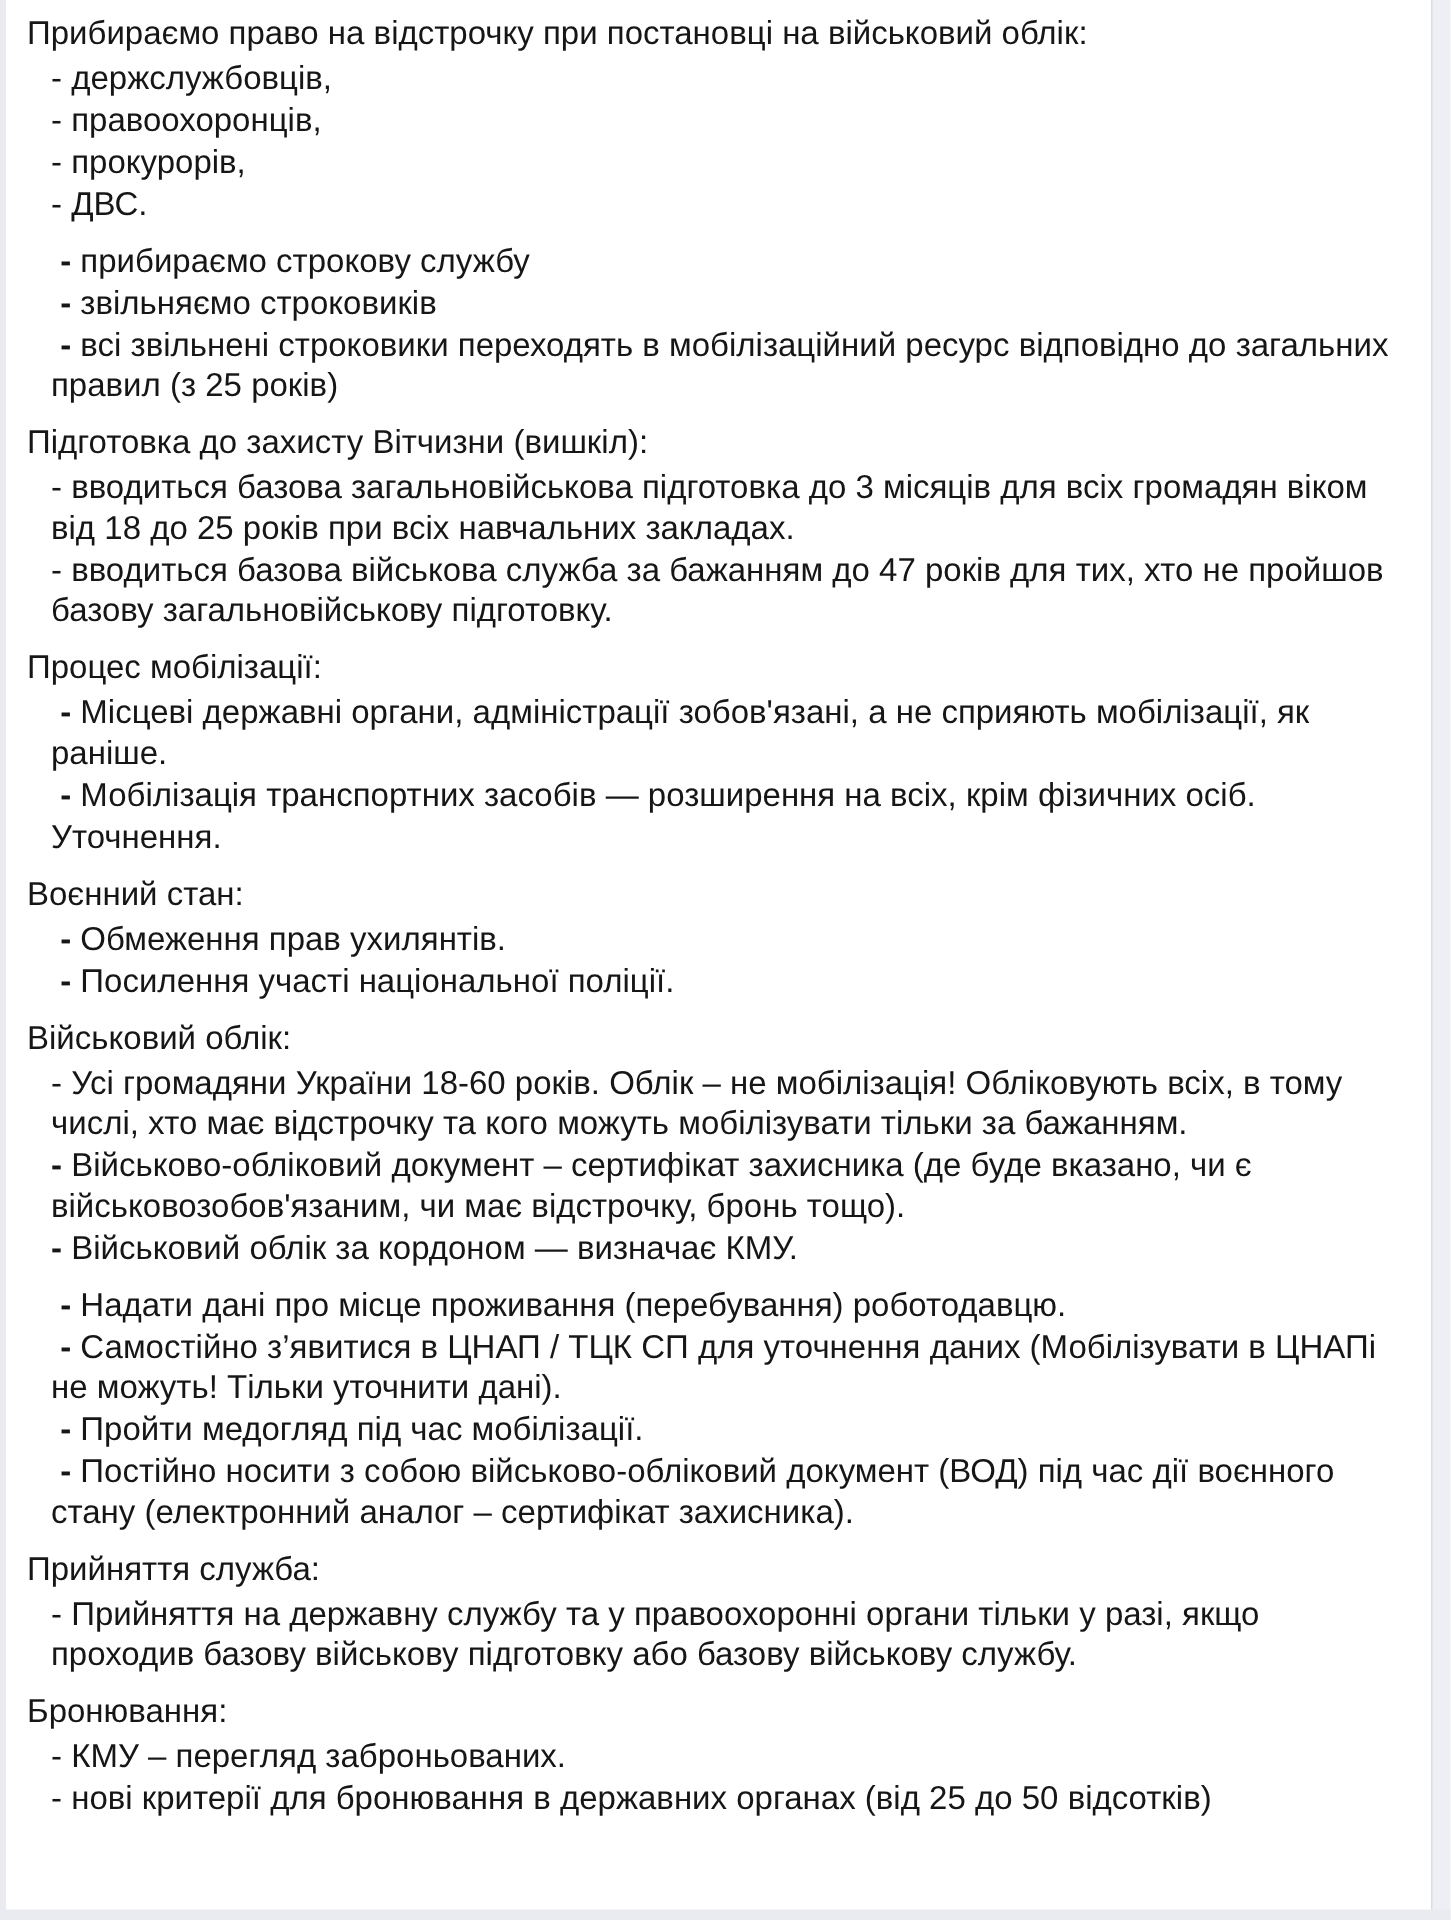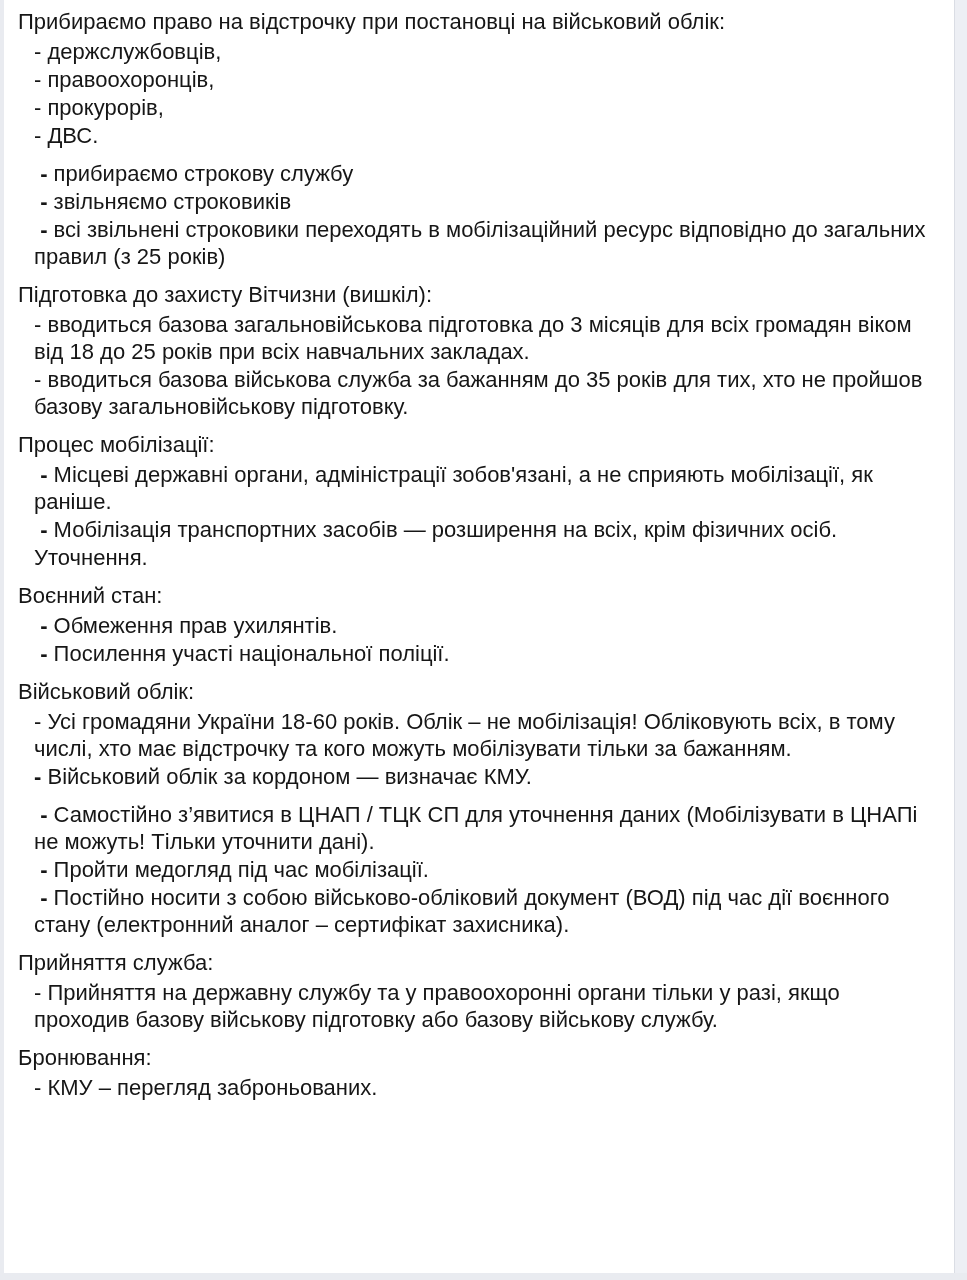--- a/index.html
+++ b/index.html
@@ -72,21 +72,21 @@
 
   <div class="item"><span class="marker bold"> - </span><span class="text">всі звільнені строковики переходять в мобілізаційний ресурс відповідно до загальних правил (з 25 років)</span></div>
 </div>
   </div>
 
   <div class="section">
     <div class="heading">Підготовка до захисту Вітчизни (вишкіл):</div>
     <div class="items">
   <div class="item"><span class="marker">- </span><span class="text">вводиться базова загальновійськова підготовка до 3 місяців для всіх громадян віком від 18 до 25 років при всіх навчальних закладах.</span></div>
 
-  <div class="item"><span class="marker">- </span><span class="text">вводиться базова військова служба за бажанням до 35 років для тих, хто не пройшов базову загальновійськову підготовку.</span></div>
+  <div class="item"><span class="marker">- </span><span class="text">вводиться базова військова служба за бажанням до 47 років для тих, хто не пройшов базову загальновійськову підготовку.</span></div>
 </div>
   </div>
 
   <div class="section">
     <div class="heading">Процес мобілізації:</div>
     <div class="items">
   <div class="item"><span class="marker bold"> - </span><span class="text">Місцеві державні органи, адміністрації зобов'язані, а не сприяють мобілізації, як раніше.</span></div>
 
   <div class="item"><span class="marker bold"> - </span><span class="text">Мобілізація транспортних засобів — розширення на всіх, крім фізичних осіб.</span></div>
 
@@ -101,27 +101,29 @@
 
   <div class="item"><span class="marker bold"> - </span><span class="text">Посилення участі національної поліції.</span></div>
 </div>
   </div>
 
   <div class="section">
     <div class="heading">Військовий облік:</div>
     <div class="items">
   <div class="item"><span class="marker">- </span><span class="text">Усі громадяни України 18-60 років. Облік – не мобілізація! Обліковують всіх, в тому числі, хто має відстрочку та кого можуть мобілізувати тільки за бажанням.</span></div>
 
+  <div class="item"><span class="marker bold">- </span><span class="text">Військово-обліковий документ – сертифікат захисника (де буде вказано, чи є військовозобов'язаним, чи має відстрочку, бронь тощо).</span></div>
 
   <div class="item"><span class="marker bold">- </span><span class="text">Військовий облік за кордоном — визначає КМУ.</span></div>
 </div>
   </div>
 
   <div class="section">
     <div class="items">
+  <div class="item"><span class="marker bold"> - </span><span class="text">Надати дані про місце проживання (перебування) роботодавцю.</span></div>
 
   <div class="item"><span class="marker bold"> - </span><span class="text">Самостійно з’явитися в ЦНАП / ТЦК СП для уточнення даних (Мобілізувати в ЦНАПі не можуть! Тільки уточнити дані).</span></div>
 
   <div class="item"><span class="marker bold"> - </span><span class="text">Пройти медогляд під час мобілізації.</span></div>
 
   <div class="item"><span class="marker bold"> - </span><span class="text">Постійно носити з собою військово-обліковий документ (ВОД) під час дії воєнного стану (електронний аналог – сертифікат захисника).</span></div>
 </div>
   </div>
 
   <div class="section">
@@ -129,15 +131,16 @@
     <div class="items">
   <div class="item"><span class="marker">- </span><span class="text">Прийняття на державну службу та у правоохоронні органи тільки у разі, якщо проходив базову військову підготовку або базову військову службу.</span></div>
 </div>
   </div>
 
   <div class="section">
     <div class="heading">Бронювання:</div>
     <div class="items">
   <div class="item"><span class="marker">- </span><span class="text">КМУ – перегляд заброньованих.</span></div>
 
+  <div class="item"><span class="marker">- </span><span class="text">нові критерії для бронювання в державних органах (від 25 до 50 відсотків)</span></div>
 </div>
   </div>
 </div>
 
 </body></html>

